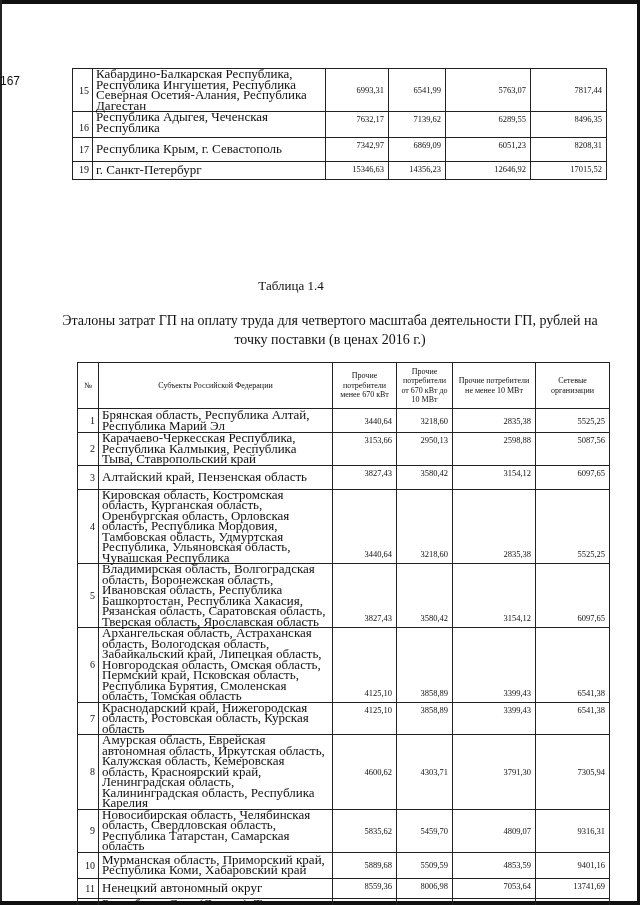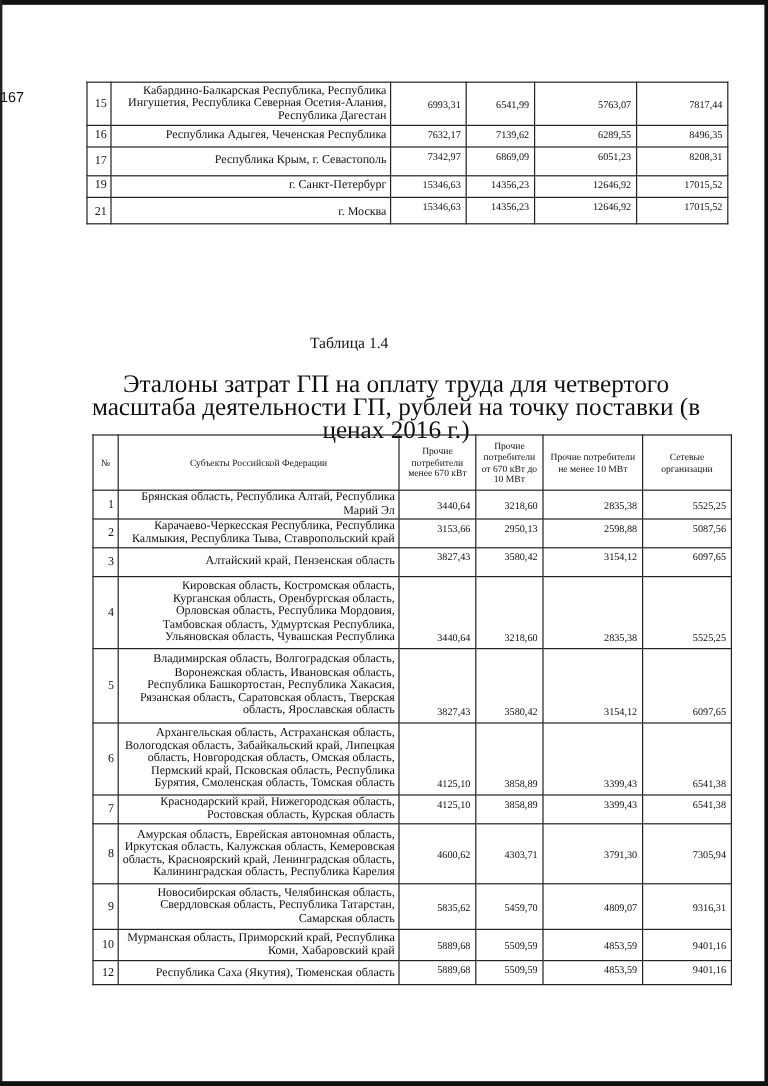--- a/index.html
+++ b/index.html
@@ -9,29 +9,29 @@
   .frame-right { position: absolute; right: 0; top: 0; width: 3px; height: 905px; background: #111; }
   .frame-left { position: absolute; left: 0; top: 0; width: 2px; height: 905px; background: #222; }
   .frame-bottom { position: absolute; left: 0; bottom: 0; width: 640px; height: 4px; background: #111; }
   .page-number { position: absolute; left: 0; width: 640px; top: 38px; 
                  font-family: "Liberation Sans", sans-serif; font-size: 12px; margin-top: 36px; }
   table { position: absolute; border-collapse: collapse; table-layout: fixed; }
   td, th { border: 1px solid #222; font-weight: normal; padding: 0 3px; }
   .t1 { left: 72px; top: 68px; width: 534px; font-size: 9px; }
   .t2 { left: 77px; top: 362px; width: 532px; font-size: 9px; }
   .num { text-align: right; font-size: 10px; }
-  .subj { text-align: right; line-height: 10.5px; font-size: 10px; }
+  .subj { text-align: left; line-height: 10.5px; font-size: 13px; }
   .val { text-align: right; font-size: 8.5px; padding-right: 4px; }
   .vtop { vertical-align: top; padding-top: 2px; }
   .vbot { vertical-align: bottom; padding-bottom: 4px; margin-left: 28px; }
   .vmid { vertical-align: middle; }
   .hdr { text-align: center; font-size: 8px; line-height: 9.5px; }
   .table-label { position: absolute; left: 0; width: 582px; top: 278px; text-align: center; font-size: 13px; }
   .table-title { position: absolute; left: 60px; width: 540px; top: 311px; text-align: center;
-                 font-size: 21px; line-height: 19px; }
+                 font-size: 14px; line-height: 19px; }
 </style>
 </head>
 <body>
 
 <div class="frame-top"></div>
 <div class="frame-right"></div>
 <div class="frame-left"></div>
 <div class="frame-bottom"></div>
 
 <div class="page-number">167</div>
@@ -71,28 +71,20 @@
       <td class="val vtop">8208,31</td>
     </tr>
     <tr style="height:18px">
       <td class="num vbot">19</td>
       <td class="subj vbot">г. Санкт-Петербург</td>
       <td class="val vtop">15346,63</td>
       <td class="val vtop">14356,23</td>
       <td class="val vtop">12646,92</td>
       <td class="val vtop">17015,52</td>
     </tr>
-    <tr style="height:22px">
-      <td class="num vbot">21</td>
-      <td class="subj vbot">г. Москва</td>
-      <td class="val vtop">15346,63</td>
-      <td class="val vtop">14356,23</td>
-      <td class="val vtop">12646,92</td>
-      <td class="val vtop">17015,52</td>
-    </tr>
   </tbody>
 </table>
 
 <div class="table-label">Таблица 1.4</div>
 <div class="table-title">Эталоны затрат ГП на оплату труда для четвертого масштаба деятельности ГП, рублей на точку поставки (в ценах 2016 г.)</div>
 
 <table class="t2">
   <colgroup>
     <col style="width:21px">
       <col style="width:234px">
@@ -186,20 +178,28 @@
     </tr>
     <tr style="height:26px">
       <td class="num vmid">10</td>
       <td class="subj vmid">Мурманская область, Приморский край, Республика Коми, Хабаровский край</td>
       <td class="val vmid">5889,68</td>
       <td class="val vmid">5509,59</td>
       <td class="val vmid">4853,59</td>
       <td class="val vmid">9401,16</td>
     </tr>
     <tr style="height:20px">
+      <td class="num vbot">11</td>
+      <td class="subj vbot">Ненецкий автономный округ</td>
+      <td class="val vtop">8559,36</td>
+      <td class="val vtop">8006,98</td>
+      <td class="val vtop">7053,64</td>
+      <td class="val vtop">13741,69</td>
+    </tr>
+    <tr style="height:20px">
       <td class="num vbot">12</td>
       <td class="subj vbot">Республика Саха (Якутия), Тюменская область</td>
       <td class="val vtop">5889,68</td>
       <td class="val vtop">5509,59</td>
       <td class="val vtop">4853,59</td>
       <td class="val vtop">9401,16</td>
     </tr>
   </tbody>
 </table>
 

